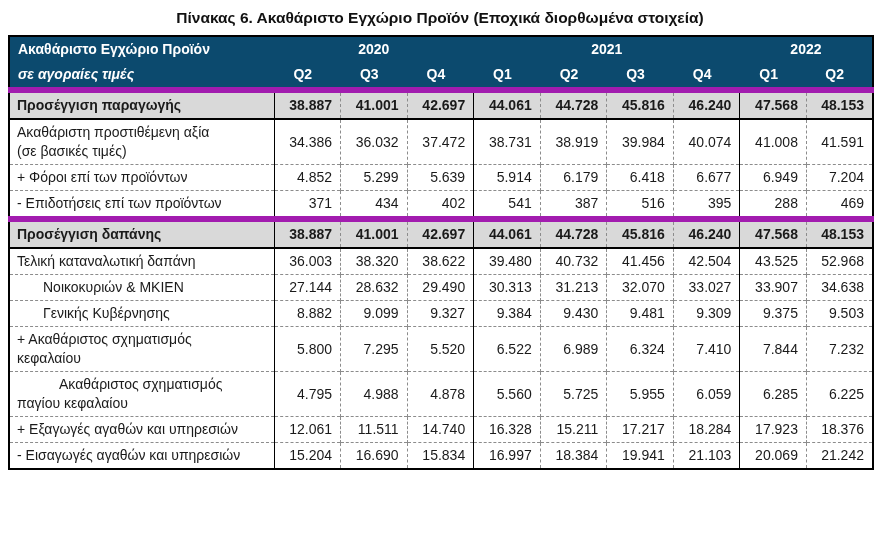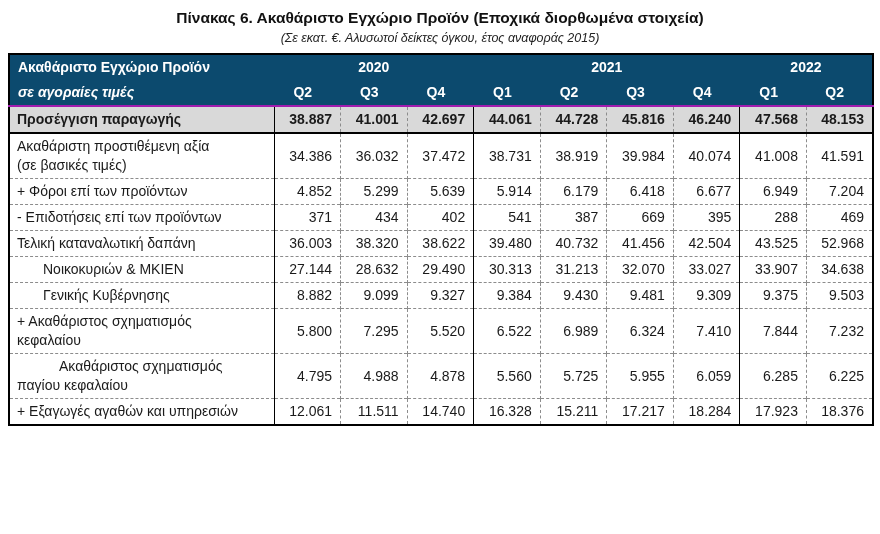--- a/index.html
+++ b/index.html
@@ -36,35 +36,34 @@
     background:#fff;border-top:1px dashed #8c8c8c;
   }
   td.label{
     text-align:left;padding-left:7px;white-space:pre-line;
   }
   td.label.ind1{padding-left:33px;}
   td.label.hang{text-indent:42px;}
   td.num{text-align:right;padding-right:8px;}
   tr.section td{
     background:#d9d9d9;font-weight:bold;
-    border-top:2px solid #a21caf;border-bottom:2px solid #000;
+    border-top:6px solid #a21caf;border-bottom:2px solid #000;
   }
   td.solid-l{border-left:1.5px solid #000;}
   td.dash-l{border-left:1px dashed #8c8c8c;}
   .footnote{
     margin:9px 40px 0 54px;font-size:13.5px;line-height:19px;
     color:#1c1c1c;
   }
 </style>
 </head>
 <body>
 
 <div class="page">
   <div class="title">Πίνακας 6. Ακαθάριστο Εγχώριο Προϊόν (Εποχικά διορθωμένα στοιχεία)</div>
-  <div class="subtitle">(Σε εκατ. €. Αλυσωτοί δείκτες όγκου, έτος αναφοράς 2015)</div>
 
   <table class="gdp">
     <colgroup id="cols">
         <col style="width: 265px;">
         <col style="width: 66.5556px;">
         <col style="width: 66.5556px;">
         <col style="width: 66.5556px;">
         <col style="width: 66.5556px;">
         <col style="width: 66.5556px;">
         <col style="width: 66.5556px;">
@@ -130,24 +129,36 @@
           <td class="num solid-l">6.949</td>
           <td class="num dash-l">7.204</td>
         </tr>
         <tr>
           <td class="label">-  Επιδοτήσεις επί των προϊόντων</td>
           <td class="num solid-l">371</td>
           <td class="num dash-l">434</td>
           <td class="num dash-l">402</td>
           <td class="num solid-l">541</td>
           <td class="num dash-l">387</td>
-          <td class="num dash-l">669</td>
+          <td class="num dash-l">516</td>
           <td class="num dash-l">395</td>
           <td class="num solid-l">288</td>
           <td class="num dash-l">469</td>
+        </tr>
+        <tr class="section">
+          <td class="label">Προσέγγιση δαπάνης</td>
+          <td class="num solid-l">38.887</td>
+          <td class="num dash-l">41.001</td>
+          <td class="num dash-l">42.697</td>
+          <td class="num solid-l">44.061</td>
+          <td class="num dash-l">44.728</td>
+          <td class="num dash-l">45.816</td>
+          <td class="num dash-l">46.240</td>
+          <td class="num solid-l">47.568</td>
+          <td class="num dash-l">48.153</td>
         </tr>
         <tr>
           <td class="label">Τελική καταναλωτική δαπάνη</td>
           <td class="num solid-l">36.003</td>
           <td class="num dash-l">38.320</td>
           <td class="num dash-l">38.622</td>
           <td class="num solid-l">39.480</td>
           <td class="num dash-l">40.732</td>
           <td class="num dash-l">41.456</td>
           <td class="num dash-l">42.504</td>
@@ -209,16 +220,28 @@
           <td class="num solid-l">12.061</td>
           <td class="num dash-l">11.511</td>
           <td class="num dash-l">14.740</td>
           <td class="num solid-l">16.328</td>
           <td class="num dash-l">15.211</td>
           <td class="num dash-l">17.217</td>
           <td class="num dash-l">18.284</td>
           <td class="num solid-l">17.923</td>
           <td class="num dash-l">18.376</td>
         </tr>
+        <tr>
+          <td class="label">- Εισαγωγές αγαθών και υπηρεσιών</td>
+          <td class="num solid-l">15.204</td>
+          <td class="num dash-l">16.690</td>
+          <td class="num dash-l">15.834</td>
+          <td class="num solid-l">16.997</td>
+          <td class="num dash-l">18.384</td>
+          <td class="num dash-l">19.941</td>
+          <td class="num dash-l">21.103</td>
+          <td class="num solid-l">20.069</td>
+          <td class="num dash-l">21.242</td>
+        </tr>
       </tbody>
   </table>
 
 </div>
 
 </body></html>

